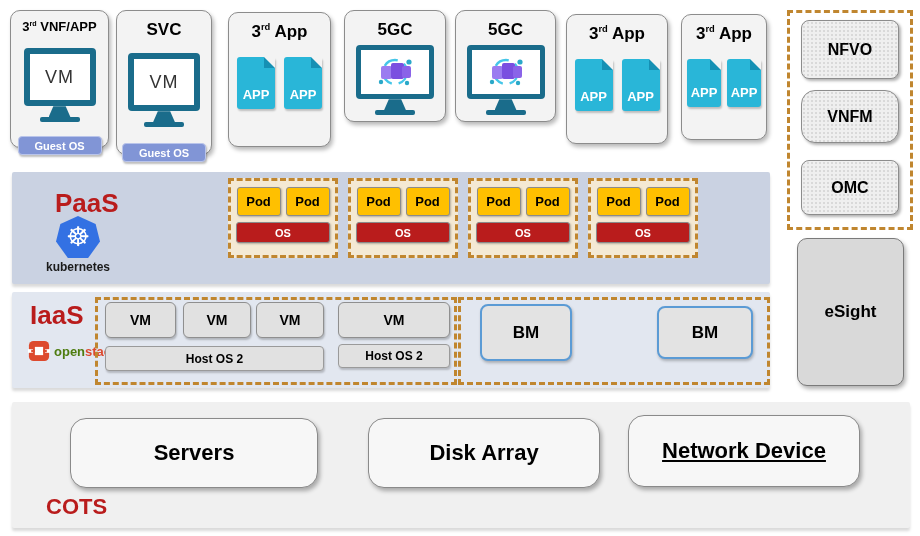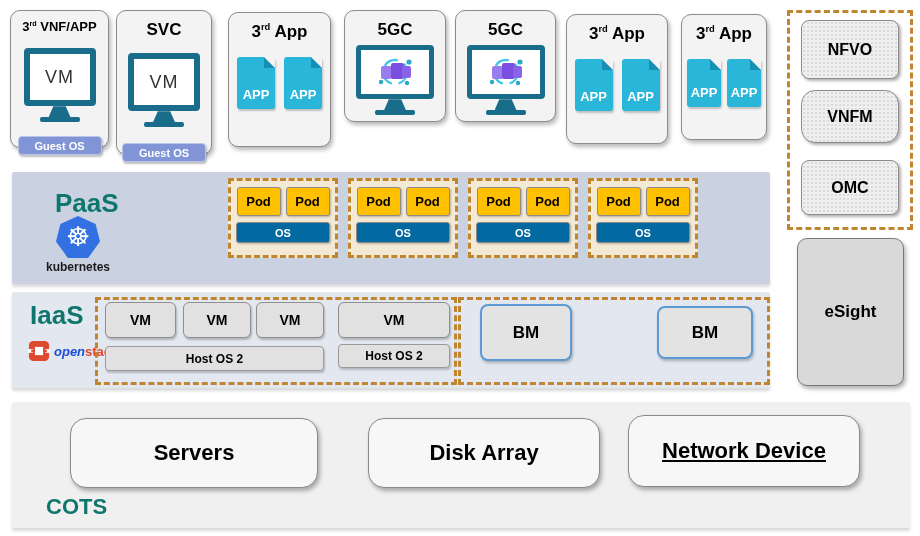--- a/index.html
+++ b/index.html
@@ -45,56 +45,56 @@
             font-weight:bold;font-size:16px;color:#000;box-shadow:2px 2px 3px rgba(0,0,0,.3);box-sizing:border-box;}
   .esight{position:absolute;left:797px;top:238px;width:107px;height:148px;background:#d9d9d9;
           border:1.5px solid #7a7a7a;border-radius:10px;display:flex;align-items:center;justify-content:center;
           font-weight:bold;font-size:17px;box-shadow:2px 3px 4px rgba(0,0,0,.3);box-sizing:border-box;}
 
   
   .band{position:absolute;box-shadow:0 3px 3px rgba(0,0,0,.15);border-radius:2px;}
   .band-paas{left:12px;top:172px;width:758px;height:112px;background:#cad2e2;}
   .band-iaas{left:12px;top:292px;width:758px;height:96px;background:#e2e7f0;}
   .band-cots{left:12px;top:402px;width:898px;height:126px;background:#f0f0f0;}
-  .band-label{position:absolute;font-weight:bold;color:#0f766e;}
+  .band-label{position:absolute;font-weight:bold;color:#b91c1c;}
 
   
   .k8s{position:absolute;left:30px;top:44px;width:72px;display:flex;flex-direction:column;align-items:center;}
   .k8s-hept{width:44px;height:42px;background:#3371e3;display:flex;align-items:center;justify-content:center;
             clip-path:polygon(50% 0%,90% 19%,100% 61%,73% 100%,27% 100%,0% 61%,10% 19%);
             color:#fff;font-size:27px;line-height:1;}
   .k8s-cap{font-size:12px;font-weight:bold;color:#1a1a1a;margin-top:2px;}
 
   
   .pod-group{position:absolute;top:6px;width:110px;height:80px;background:#f4e9d4;
              border:3px dashed #c0862f;box-sizing:border-box;display:flex;flex-direction:column;align-items:center;}
   .pods{display:flex;gap:5px;margin-top:6px;}
   .pod{width:44px;height:29px;background:#ffc000;border:1px solid #8c8c8c;border-radius:3px;
        display:flex;align-items:center;justify-content:center;font-weight:bold;font-size:13px;
        box-shadow:1px 1px 2px rgba(0,0,0,.25);box-sizing:border-box;}
-  .osbar{margin-top:6px;width:94px;height:21px;background:#0369a1;border:1px solid #8a8a8a;border-radius:3px;
+  .osbar{margin-top:6px;width:94px;height:21px;background:#b91c1c;border:1px solid #8a8a8a;border-radius:3px;
          color:#fff;font-weight:bold;font-size:11px;display:flex;align-items:center;justify-content:center;
          box-sizing:border-box;box-shadow:1px 1px 2px rgba(0,0,0,.25);}
 
   
   .iaas-group{position:absolute;top:5px;height:88px;border:3px dashed #c0862f;box-sizing:border-box;}
   .vmbox{position:absolute;top:10px;height:36px;background:#e1e1e1;border:1.5px solid #8f8f8f;border-radius:6px;
          display:flex;align-items:center;justify-content:center;font-weight:bold;font-size:14px;
          box-shadow:1px 2px 2px rgba(0,0,0,.22);box-sizing:border-box;}
   .hostos{position:absolute;background:#e1e1e1;border:1px solid #9a9a9a;border-radius:4px;
           display:flex;align-items:center;justify-content:center;font-weight:bold;font-size:12px;
           box-shadow:1px 2px 2px rgba(0,0,0,.2);box-sizing:border-box;}
   .bmbox{position:absolute;background:#e3e3e3;border:2px solid #5b9bd5;border-radius:8px;
          display:flex;align-items:center;justify-content:center;font-weight:bold;font-size:17px;
          box-shadow:1px 2px 3px rgba(0,0,0,.25);box-sizing:border-box;}
 
   
   .osk{position:absolute;left:16px;top:48px;display:flex;align-items:center;gap:4px;}
   .osk-text{font-size:13px;font-weight:bold;}
-  .osk-open{color:#1d4ed8;font-style:italic;}
+  .osk-open{color:#4d7c0f;}
   .osk-stack{color:#dd4a2e;}
 
   
   .cots-box{position:absolute;top:16px;height:70px;background:#f7f7f7;border:1.5px solid #8a8a8a;border-radius:16px;
             display:flex;align-items:center;justify-content:center;font-weight:bold;font-size:22px;
             box-shadow:2px 3px 4px rgba(0,0,0,.3);box-sizing:border-box;}
 </style>
 </head>
 <body>
 

